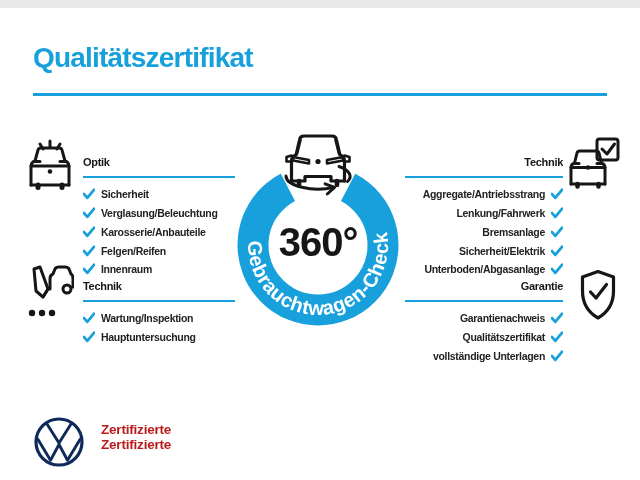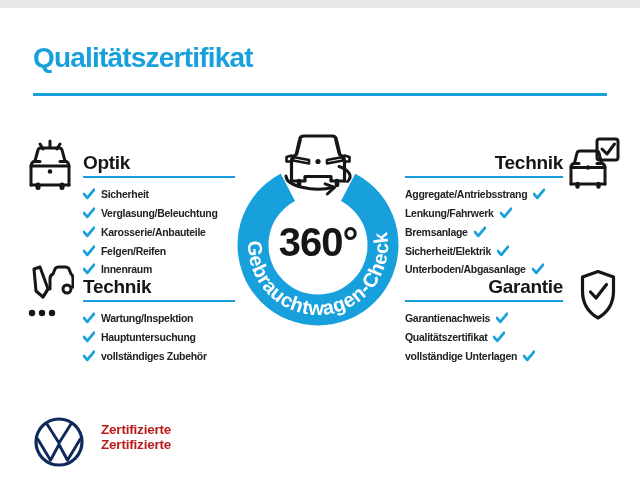--- a/index.html
+++ b/index.html
@@ -10,31 +10,31 @@
   .page-title{
     position:absolute;left:33px;top:36px;font-size:28px;font-weight:bold;
     color:#17A0DB;letter-spacing:-0.8px;line-height:1;
   }
   .title-rule{position:absolute;left:33px;top:85px;width:574px;height:2.6px;background:#17A0DB;}
 
   .icon{position:absolute;}
 
   .section{position:absolute;}
   .section h3{
-    margin:0;font-size:19px;font-weight:bold;color:#161616;letter-spacing:-0.3px;line-height:17px;
+    margin:0;font-size:11px;font-weight:bold;color:#161616;letter-spacing:-0.3px;line-height:17px;
   }
   .section .divider{height:2.2px;background:#17A0DB;margin-top:5px;}
   .section ul{list-style:none;margin:10px 0 0 0;padding:0;}
   .section li{
     display:flex;align-items:center;height:12px;margin-bottom:6.8px;
     font-size:10.5px;font-weight:bold;color:#222;letter-spacing:-0.3px;white-space:nowrap;
   }
   .section.left li .check{margin-right:6px;}
   .section.right{text-align:right;}
-  .section.right li{justify-content:flex-start;}
+  .section.right li{justify-content:flex-end;}
   .section.right li .check{margin-left:6px;}
   .check{flex:0 0 auto;}
 
   .center-badge{position:absolute;left:198px;top:115px;}
 
   .footer{position:absolute;left:33px;top:408px;display:flex;align-items:center;}
   .brand-text{
     margin-left:16px;margin-top:-10px;font-size:13.5px;font-weight:bold;color:#b91c1c;
     line-height:15.5px;letter-spacing:-0.2px;
   }
@@ -125,26 +125,20 @@
             <path d="M1,6.5 L5,11 L13,1.5" fill="none" stroke="#17A0DB" stroke-width="3.2" stroke-linecap="round" stroke-linejoin="round"></path>
           </svg>
           <span>Wartung/Inspektion</span>
         </li>
       <li>
           <svg class="check" width="12" height="12" viewBox="0 0 14 13">
             <path d="M1,6.5 L5,11 L13,1.5" fill="none" stroke="#17A0DB" stroke-width="3.2" stroke-linecap="round" stroke-linejoin="round"></path>
           </svg>
           <span>Hauptuntersuchung</span>
         </li>
-      <li>
-          <svg class="check" width="12" height="12" viewBox="0 0 14 13">
-            <path d="M1,6.5 L5,11 L13,1.5" fill="none" stroke="#17A0DB" stroke-width="3.2" stroke-linecap="round" stroke-linejoin="round"></path>
-          </svg>
-          <span>vollständiges Zubehör</span>
-        </li>
     </ul>
   </div>
 
   <svg class="icon" style="left:566px;top:128px" width="56" height="54" viewBox="0 0 56 54">
     <g fill="none" stroke="#161616" stroke-width="3" stroke-linecap="round" stroke-linejoin="round">
       <g transform="translate(22,34)">
         <path d="M -17,14 L -17,-2 Q -17,-6 -13.5,-7 L -11,-17 Q -10.5,-19 -8,-19 L 8,-19 Q 10.5,-19 11,-17 L 13.5,-7 Q 17,-6 17,-2 L 17,14"></path>
         <path d="M -17,-2.5 L 17,-2.5"></path>
         <path d="M -14,-6.5 L -9,-6.5"></path>
           <path d="M 9,-6.5 L 14,-6.5"></path>

